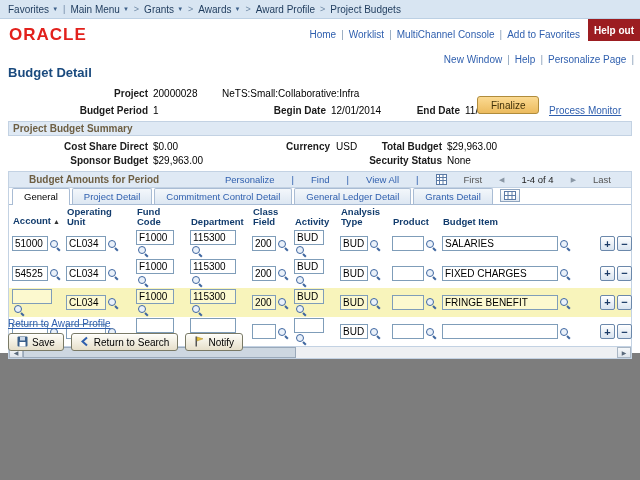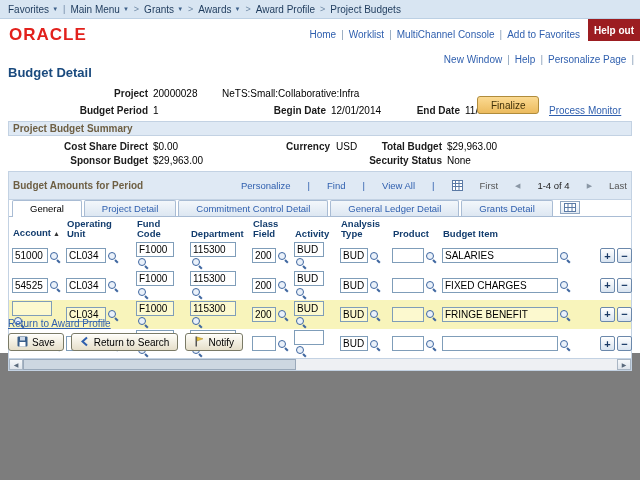--- a/index.html
+++ b/index.html
@@ -34,31 +34,31 @@
 
   .finalize { position:absolute; left:477px; top:46px; height:18px; padding:0 13px; border:1px solid #b08c3c;
     border-radius:3px; background:linear-gradient(#fbda92,#ecbb5e); font:10px "Liberation Sans",sans-serif; color:#42320a; cursor:pointer; }
 
   .section-bar { position:absolute; left:8px; width:624px; height:15px; background:#dfe9f4; border:1px solid #c3d2e3;
     line-height:13px; padding-left:4px; font-weight:bold; color:#6e5f43; }
 
   
   .grid { position:absolute; left:8px; top:121px; width:624px; border:1px solid #c3d2e3; background:#fff; }
   .grid-titlebar { display:flex; justify-content:space-between; align-items:center; background:#dfe9f4;
-    border-bottom:1px solid #c3d2e3; height:28px; padding:0 4px; }
+    border-bottom:1px solid #c3d2e3; height:16px; padding:0 20px; }
   .grid-title { font-weight:bold; color:#6e5f43; }
   .tools { display:flex; align-items:center; gap:17px; font-size:9.5px; }
   .tsep { color:#2f5fae; }
   .pag-label { color:#555; }
   .pag-arrow { color:#8a97a5; font-size:7px; cursor:pointer; }
   .pag-range { color:#222; }
   .tool-icon { display:inline-flex; cursor:pointer; }
 
   .tabs { display:flex; align-items:flex-end; padding:2px 3px 0; border-bottom:1px solid #a9bcd4; background:#fff; height:17px; }
-  .tab { font-size:9.5px; padding:2px 17px; border:1px solid #a9bcd4; border-bottom:none; border-radius:2px 2px 0 0;
+  .tab { font-size:9.5px; padding:2px 11px; border:1px solid #a9bcd4; border-bottom:none; border-radius:2px 2px 0 0;
     background:linear-gradient(#f3f7fb,#dde7f2); color:#2f5fae; margin-right:2px; cursor:pointer; white-space:nowrap;text-align:center; }
   .tab.active { background:#fff; color:#000; margin-bottom:-1px; padding-bottom:3px; }
   .tabs-icon { margin-left:5px; margin-bottom:2px; width:20px; height:13px; border:1px solid #8fa5c0;
     background:linear-gradient(#fff,#e2eaf3); display:flex; align-items:center; justify-content:center; cursor:pointer; }
 
   table.grid-table { width:622px; border-collapse:collapse; table-layout:fixed; }
   .grid-table th { font-size:9.5px; font-weight:bold; color:#123c6d; text-align:left; vertical-align:bottom;
     padding:2px 2px 2px 4px; line-height:10px; cursor:pointer; }
   .grid-table td { padding:1px 1px 1px 3px; vertical-align:middle; height:18px; }
   tr.highlight td { background:#f8f4bb; }

